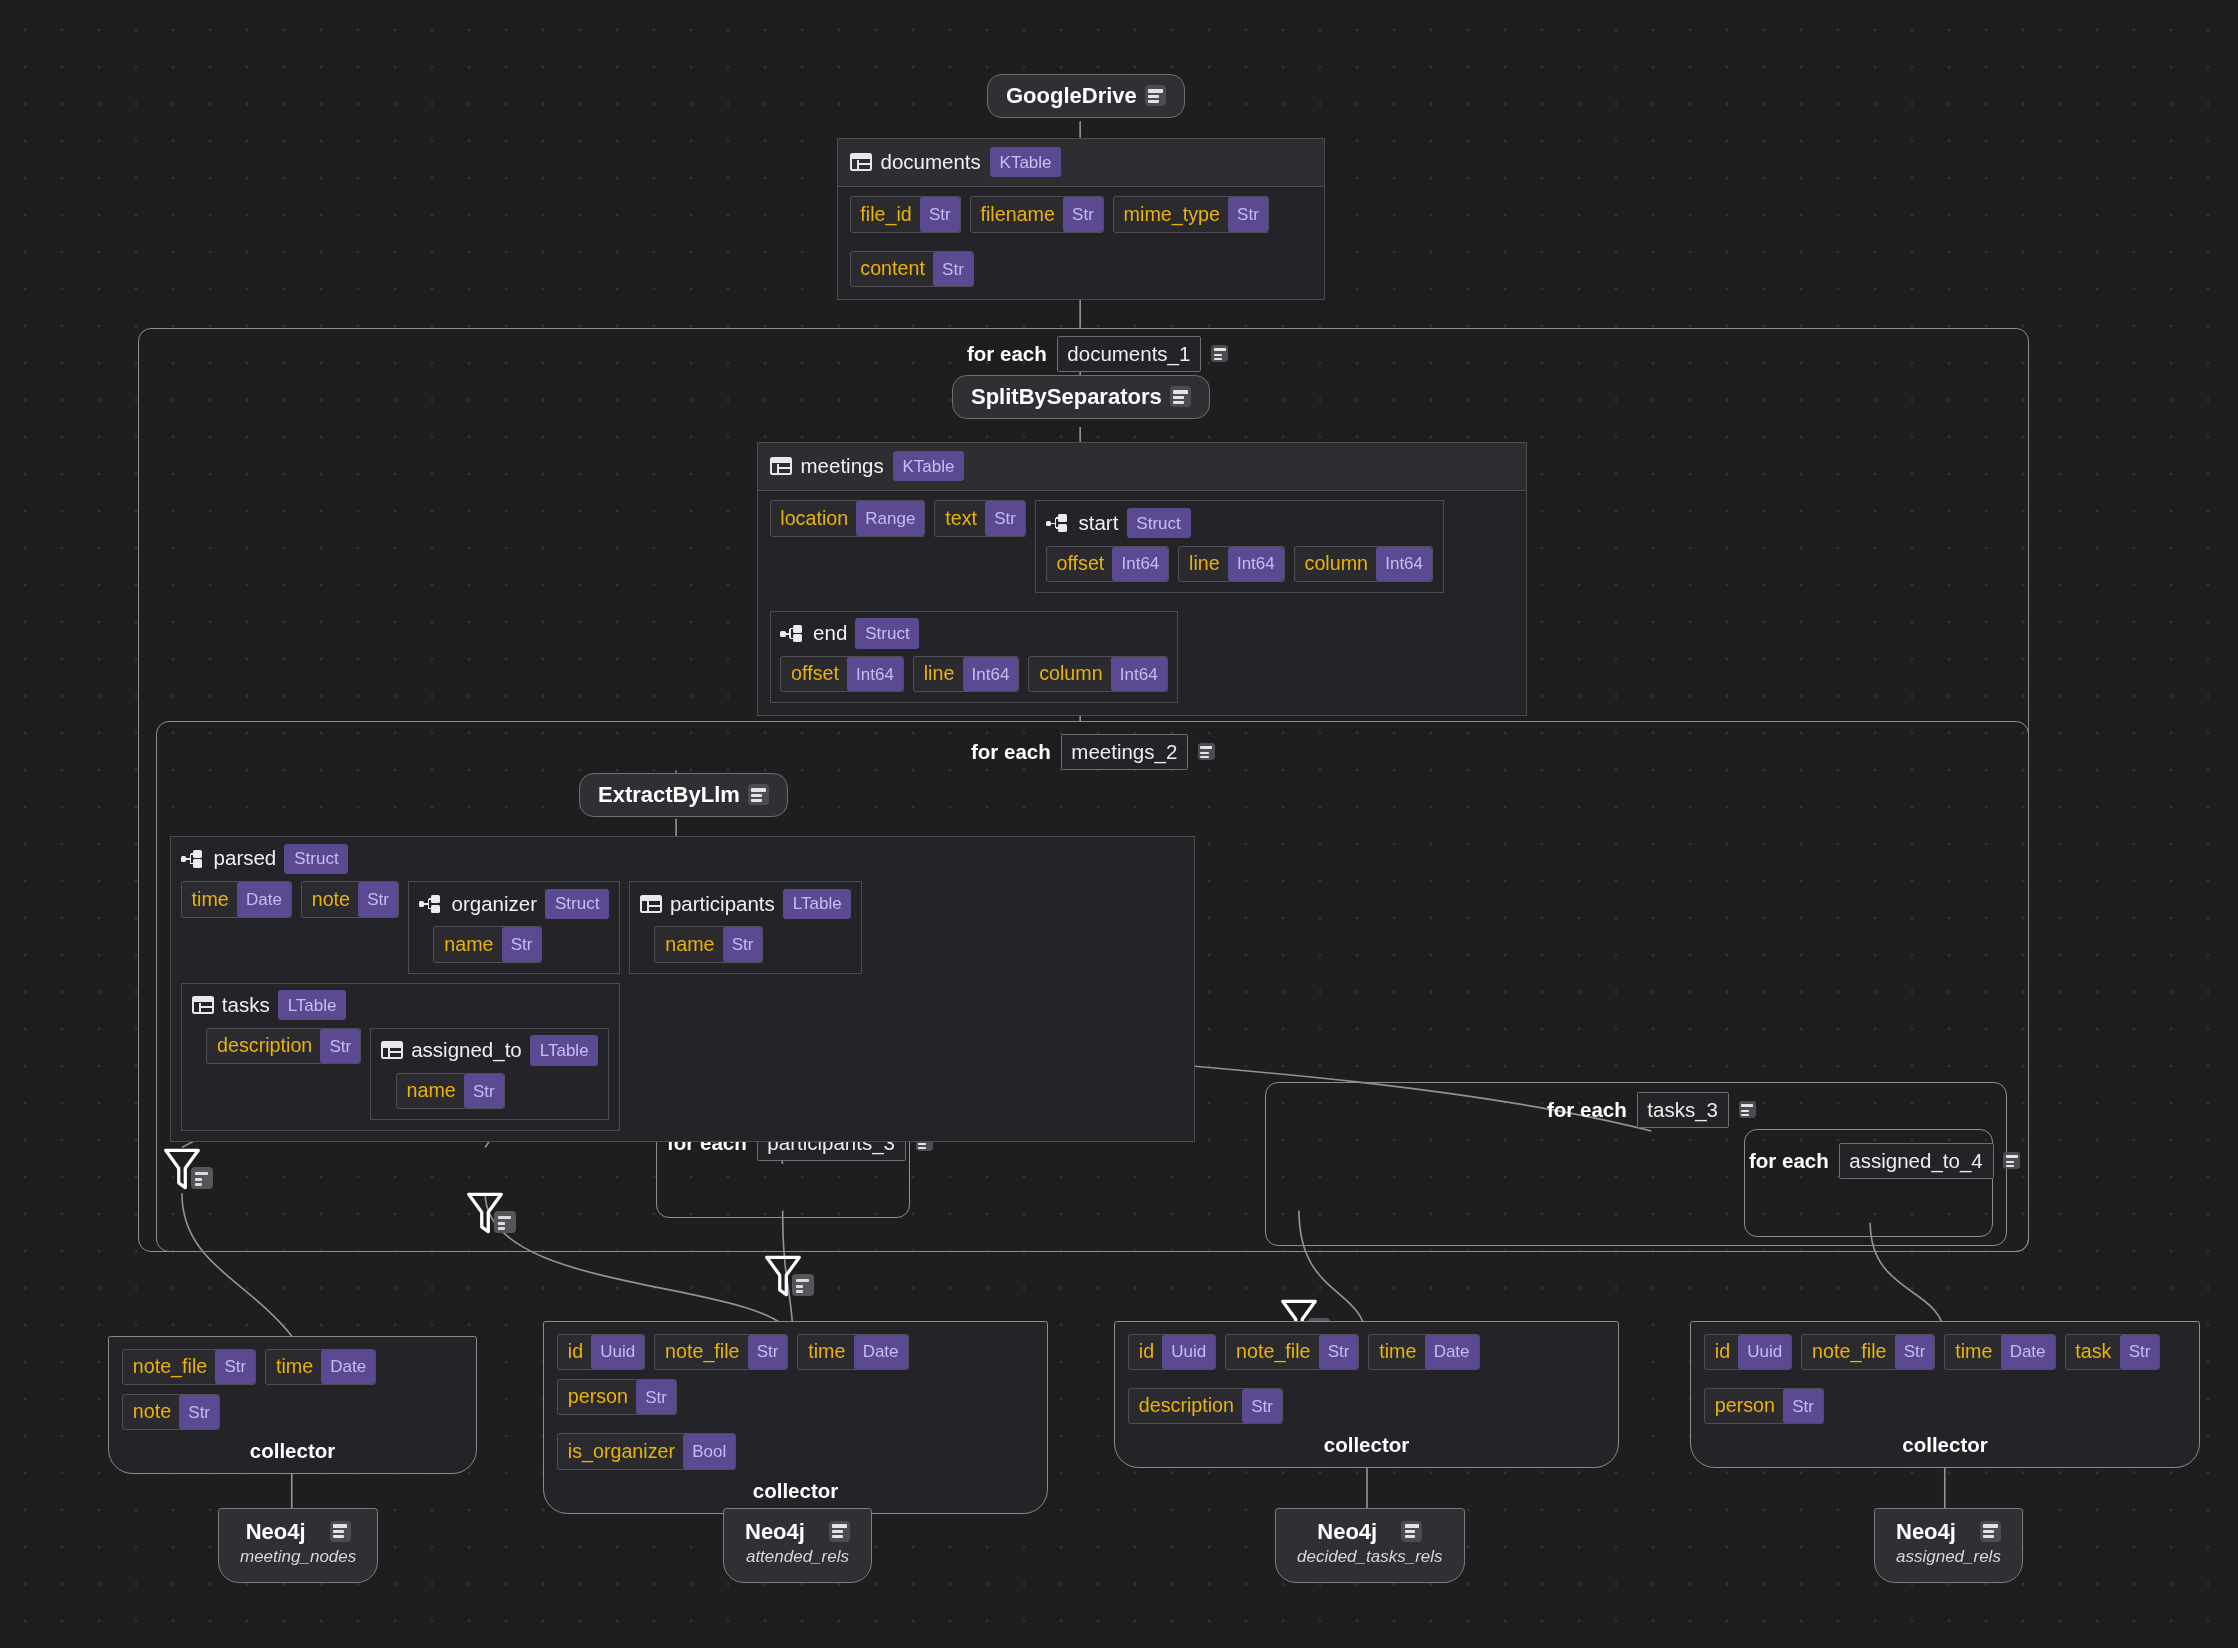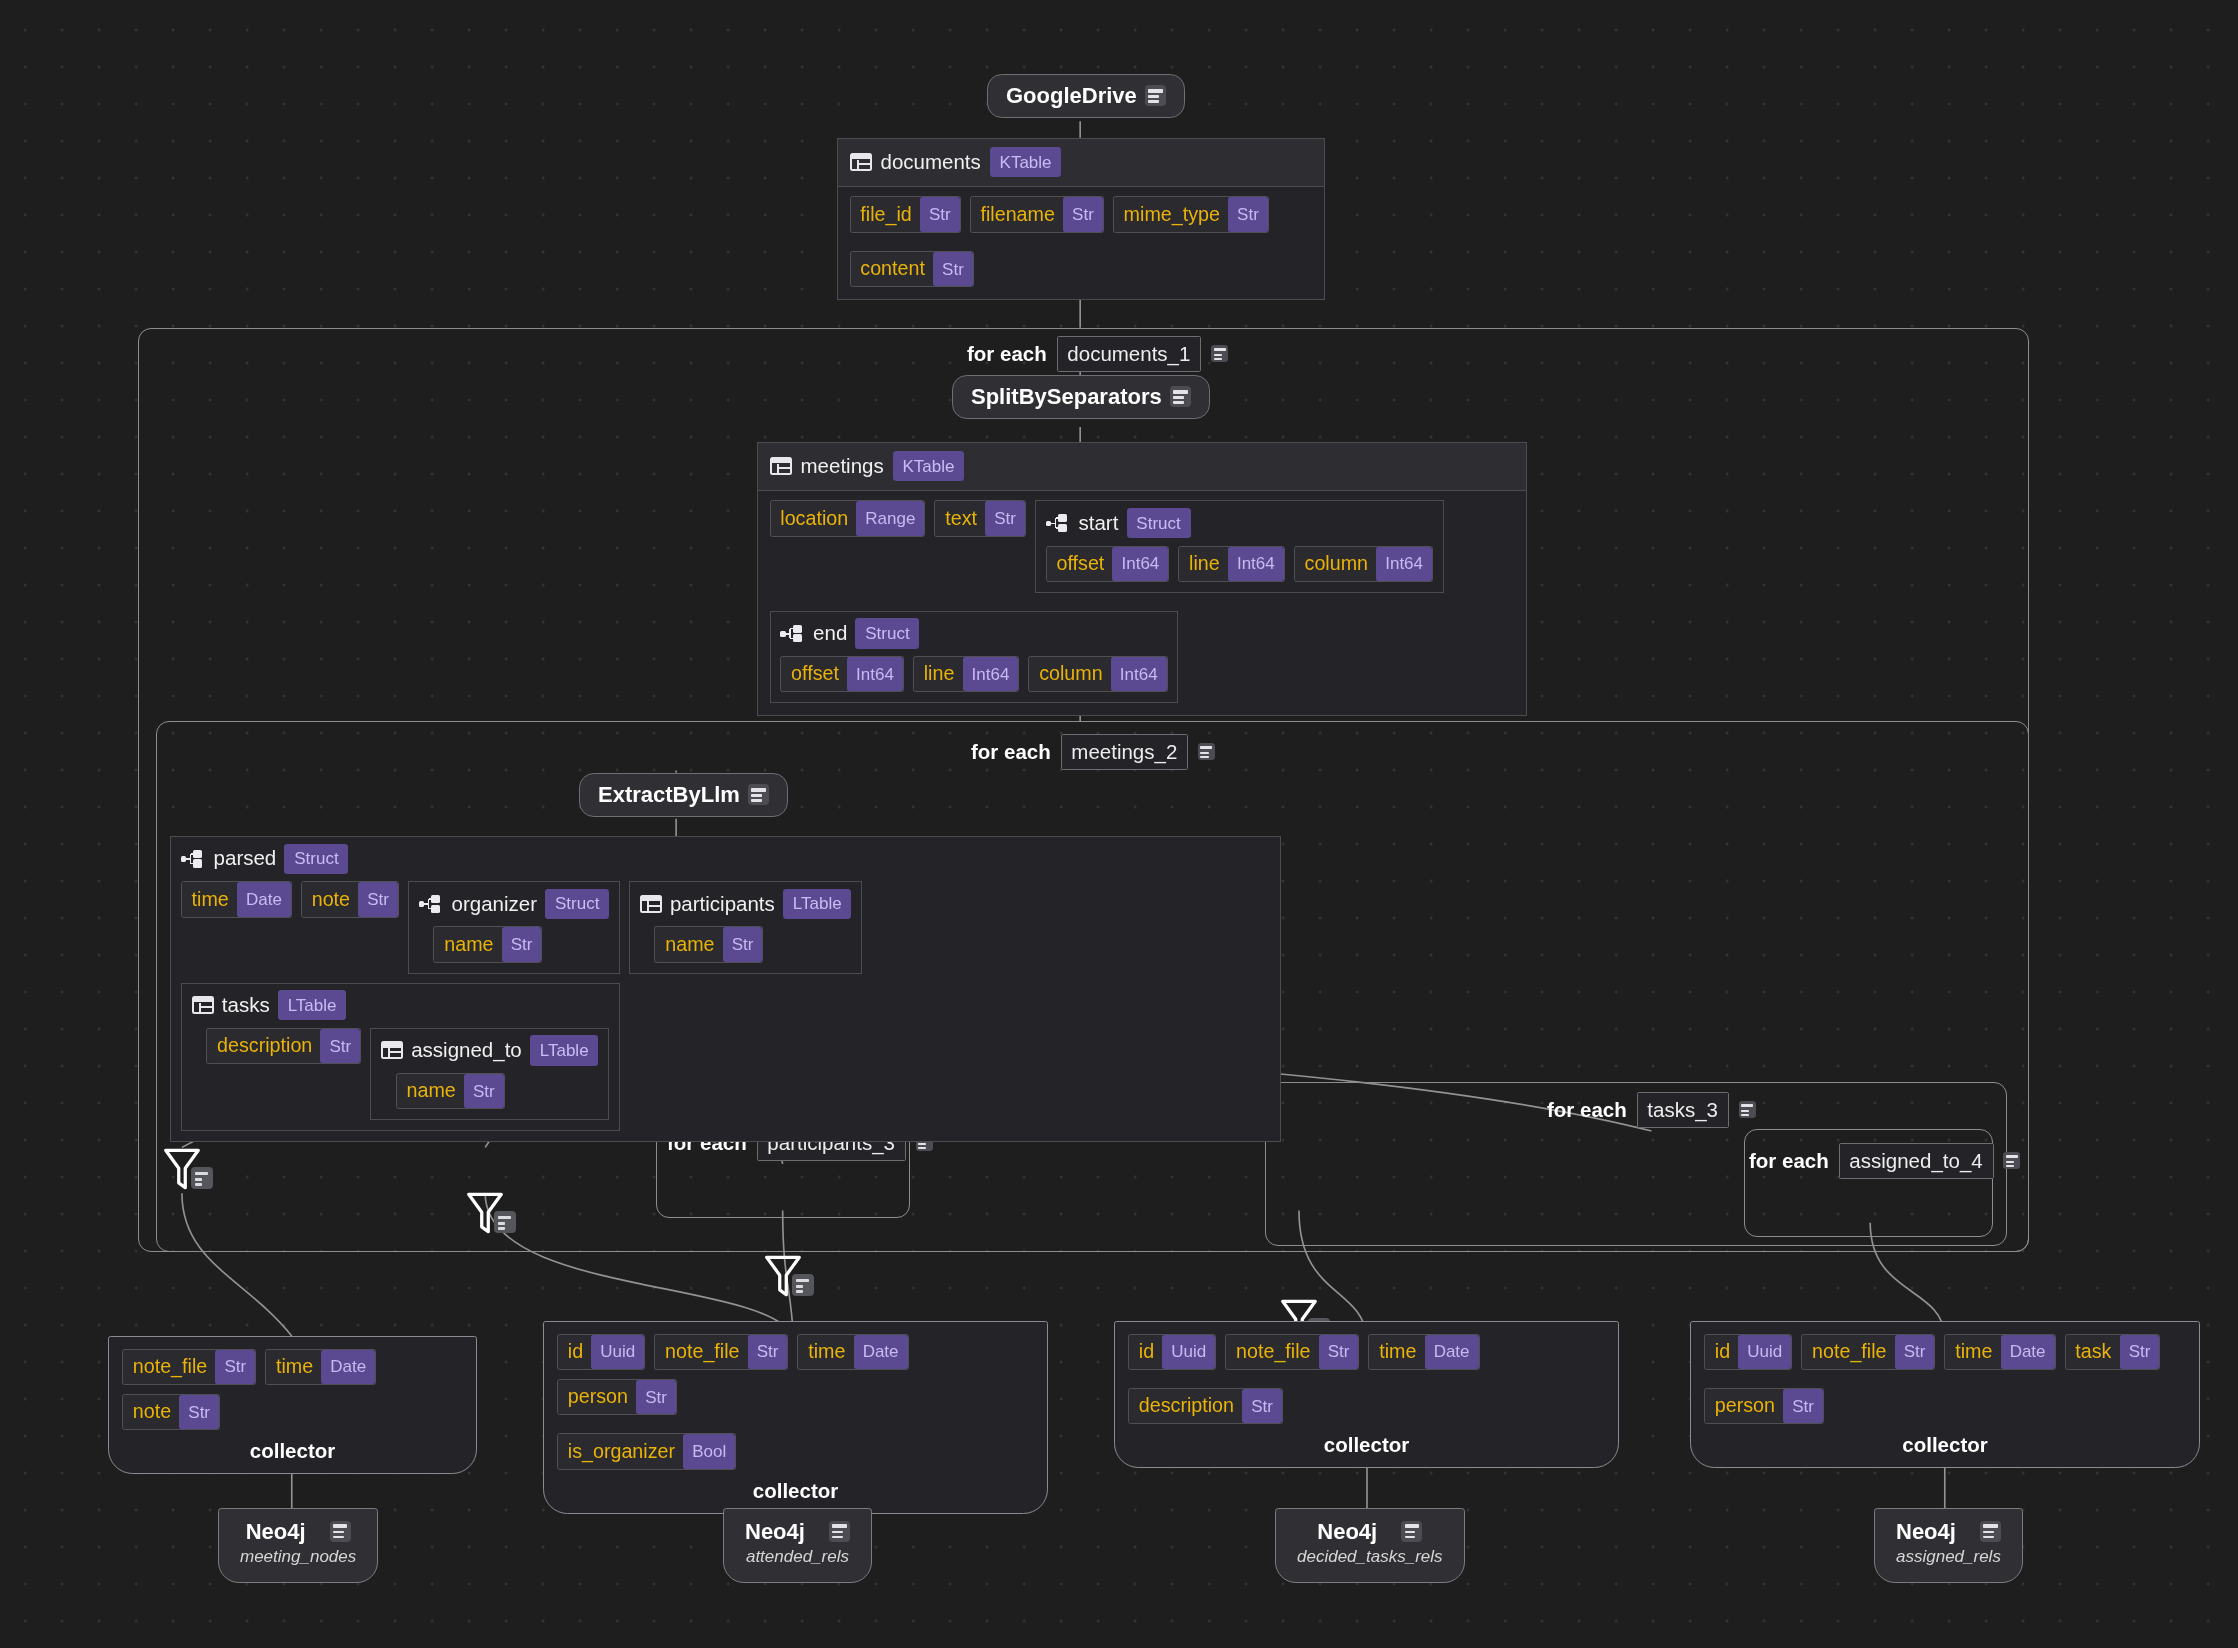--- a/index.html
+++ b/index.html
@@ -33,21 +33,21 @@
     white-space:nowrap; line-height:1;
   }
   .sinknode {
     display:flex; flex-direction:column; align-items:center; gap:5.7px;
     background:#303034; border:1.2px solid #7b7b81;
     border-top-left-radius:3.3px; border-top-right-radius:3.3px;
     border-bottom-left-radius:21px; border-bottom-right-radius:21px;
     padding:11.5px 21px 16.4px 21px;
     white-space:nowrap;
   }
-  .sinknode .sn-title { display:flex; align-items:center; gap:24px; font-weight:bold; font-size:22px; color:#fff; line-height:1; }
+  .sinknode .sn-title { display:flex; align-items:flex-start; gap:24px; font-weight:bold; font-size:22px; color:#fff; line-height:1; }
   .sinknode .sn-sub { font-size:17px; color:#d6d6d6; line-height:1;font-style:italic; }
 
   
   .ico { display:inline-block; vertical-align:middle; flex:none; }
   .ico-doc {
     width:21px; height:21px; background:#4c4c52; border-radius:4.1px;
     position:relative;
   }
   .ico-doc::before {
     content:""; position:absolute; left:3.3px; top:3.3px; right:3.3px; height:4.1px;
@@ -361,21 +361,21 @@
     </div>
   </div>
 
   <div class="abs" style="left:579px; top:773px;">
     <div class="pill">
       <span>ExtractByLlm</span>
       <span class="ico ico-doc"></span>
     </div>
   </div>
 
-  <div class="structgroup abs" style="left:170px; top:836px; width:1111px;">
+  <div class="structgroup abs" style="left:170px; top:836px; width:1025px;">
     <div class="sg-head">
       <span class="ico ico-struct">
           <span class="sq s0"></span>
           <span class="sq s1"></span>
           <span class="sq s2"></span>
           <span class="ln l0"></span>
           <span class="ln l1"></span>
           <span class="ln l2"></span>
           <span class="ln l3"></span>
         </span>

